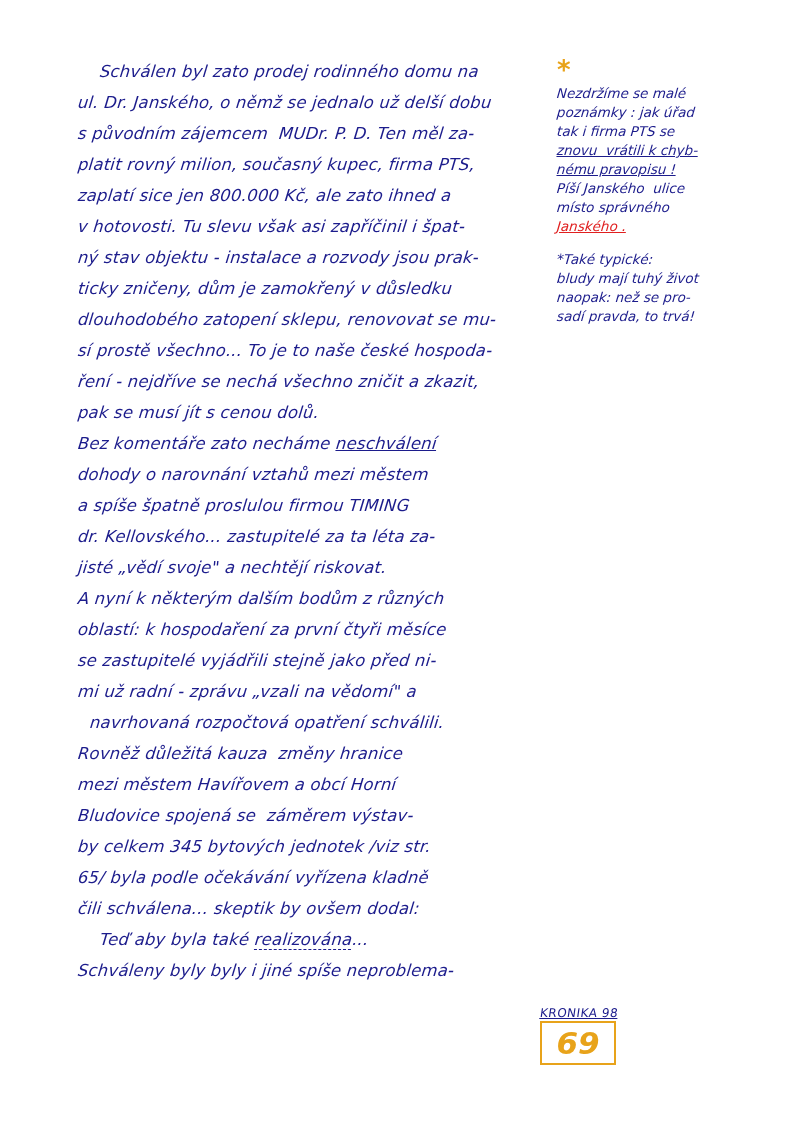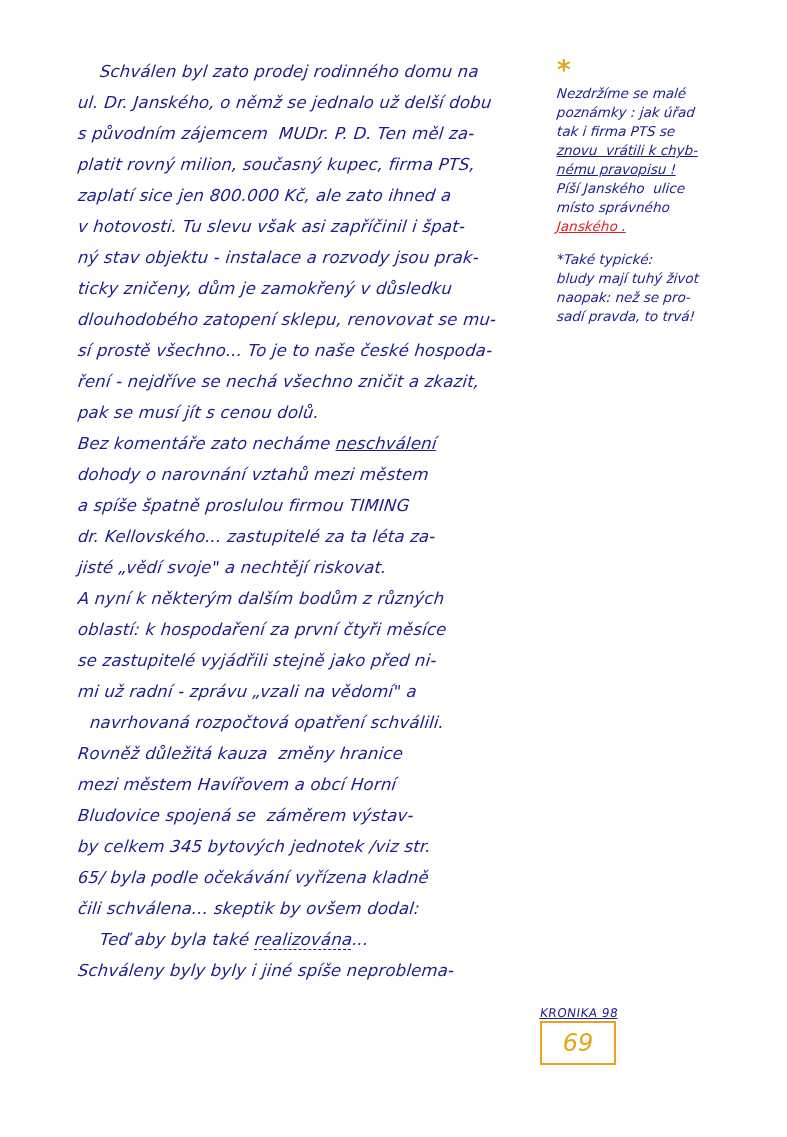--- a/index.html
+++ b/index.html
@@ -95,24 +95,25 @@
   .page-num-box {
     width: 72px;
     height: 40px;
     border: 2px solid #e8a31a;
     display: flex;
     align-items: center;
     justify-content: center;
   }
   .page-num {
     font-family: "DejaVu Sans", sans-serif;
-    font-size: 24px;
+    font-size: 31px;
     color: #e8a31a;
     font-style: italic;
     line-height: 1;
+    font-weight: bold;
   }
 </style>
 </head>
 <body>
 
 <div class="page">
 
   <div class="main-col">
     <div class="line indent">Schválen byl zato prodej rodinného domu na</div>
     <div class="line">ul. Dr. Janského, o němž se jednalo už delší dobu</div>

